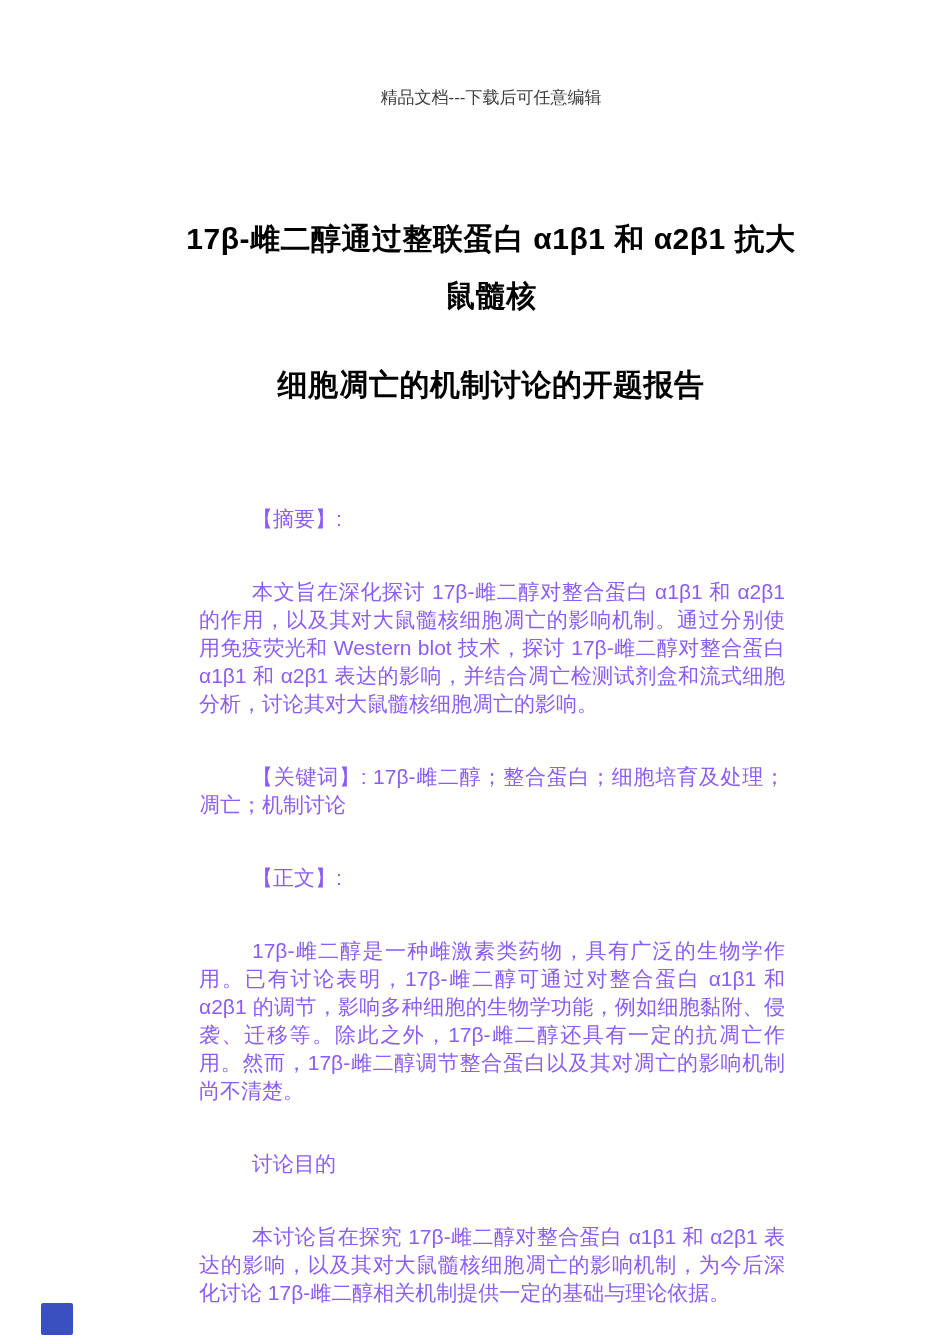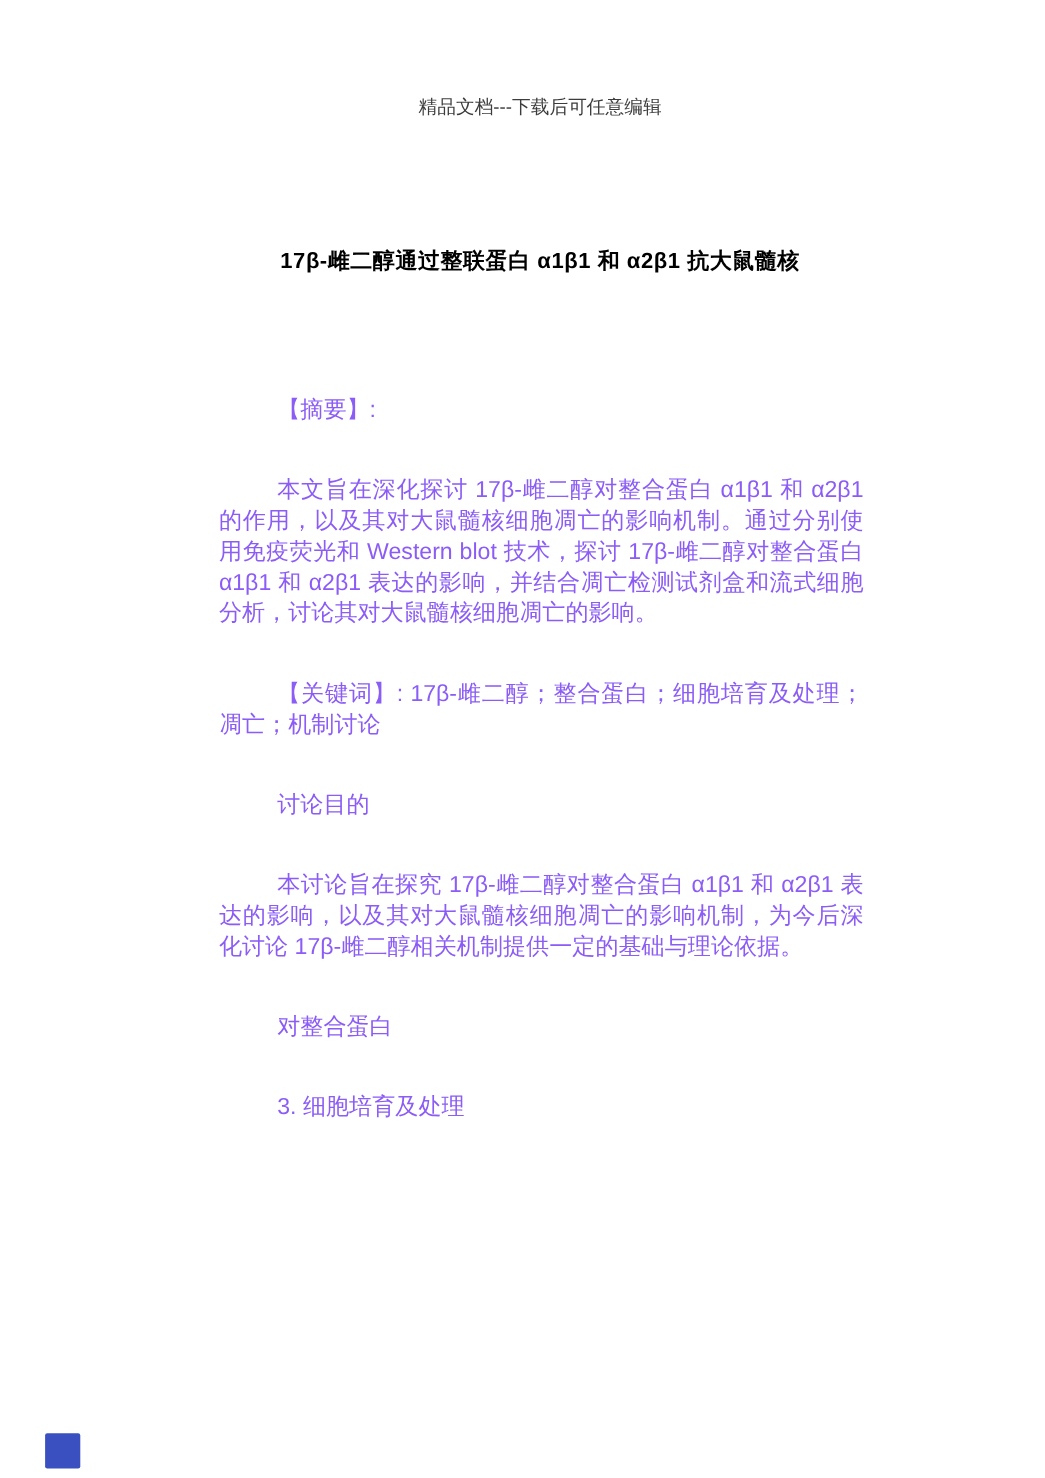--- a/index.html
+++ b/index.html
@@ -16,21 +16,21 @@
     padding-top: 56px;
     text-align: center;
     font-size: 17px;
     line-height: 20px;
     color: #3c3c3c;
   }
   .doc-title {
     margin: 54px 115px 0 115px;
     text-align: center;
     font-weight: 700;
-    font-size: 20px;
+    font-size: 30px;
     line-height: 57px;
     color: #000000;
     letter-spacing: 0.5px;
   }
   .doc-title .title-line { display: block; }
   .content {
     margin: 28px 133px 0 135px;
     font-size: 21px;
     line-height: 28px;
     text-align: justify;
@@ -49,32 +49,35 @@
     border-radius: 2px;
   }
 </style>
 </head>
 <body>
 
 <div class="watermark">精品文档---下载后可任意编辑</div>
 
 <h1 class="doc-title">
   <span class="title-line">17β-雌二醇通过整联蛋白 α1β1 和 α2β1 抗大鼠髓核</span>
+  <span class="title-line">细胞凋亡的机制讨论的开题报告</span>
 </h1>
 
 <div class="content">
 
   <p class="para">【摘要】:</p>
 
   <p class="para">本文旨在深化探讨 17β-雌二醇对整合蛋白 α1β1 和 α2β1 的作用，以及其对大鼠髓核细胞凋亡的影响机制。通过分别使用免疫荧光和 Western blot 技术，探讨 17β-雌二醇对整合蛋白 α1β1 和 α2β1 表达的影响，并结合凋亡检测试剂盒和流式细胞分析，讨论其对大鼠髓核细胞凋亡的影响。</p>
 
   <p class="para">【关键词】: 17β-雌二醇；整合蛋白；细胞培育及处理；凋亡；机制讨论</p>
 
+  <p class="para">【正文】:</p>
 
 
+  <p class="para">17β-雌二醇是一种雌激素类药物，具有广泛的生物学作用。已有讨论表明，17β-雌二醇可通过对整合蛋白 α1β1 和 α2β1 的调节，影响多种细胞的生物学功能，例如细胞黏附、侵袭、迁移等。除此之外，17β-雌二醇还具有一定的抗凋亡作用。然而，17β-雌二醇调节整合蛋白以及其对凋亡的影响机制尚不清楚。</p>
 
   <p class="para">讨论目的</p>
 
   <p class="para">本讨论旨在探究 17β-雌二醇对整合蛋白 α1β1 和 α2β1 表达的影响，以及其对大鼠髓核细胞凋亡的影响机制，为今后深化讨论 17β-雌二醇相关机制提供一定的基础与理论依据。</p>
 
   <p class="para">对整合蛋白</p>
 
   <p class="para">3. 细胞培育及处理</p>
 
 

